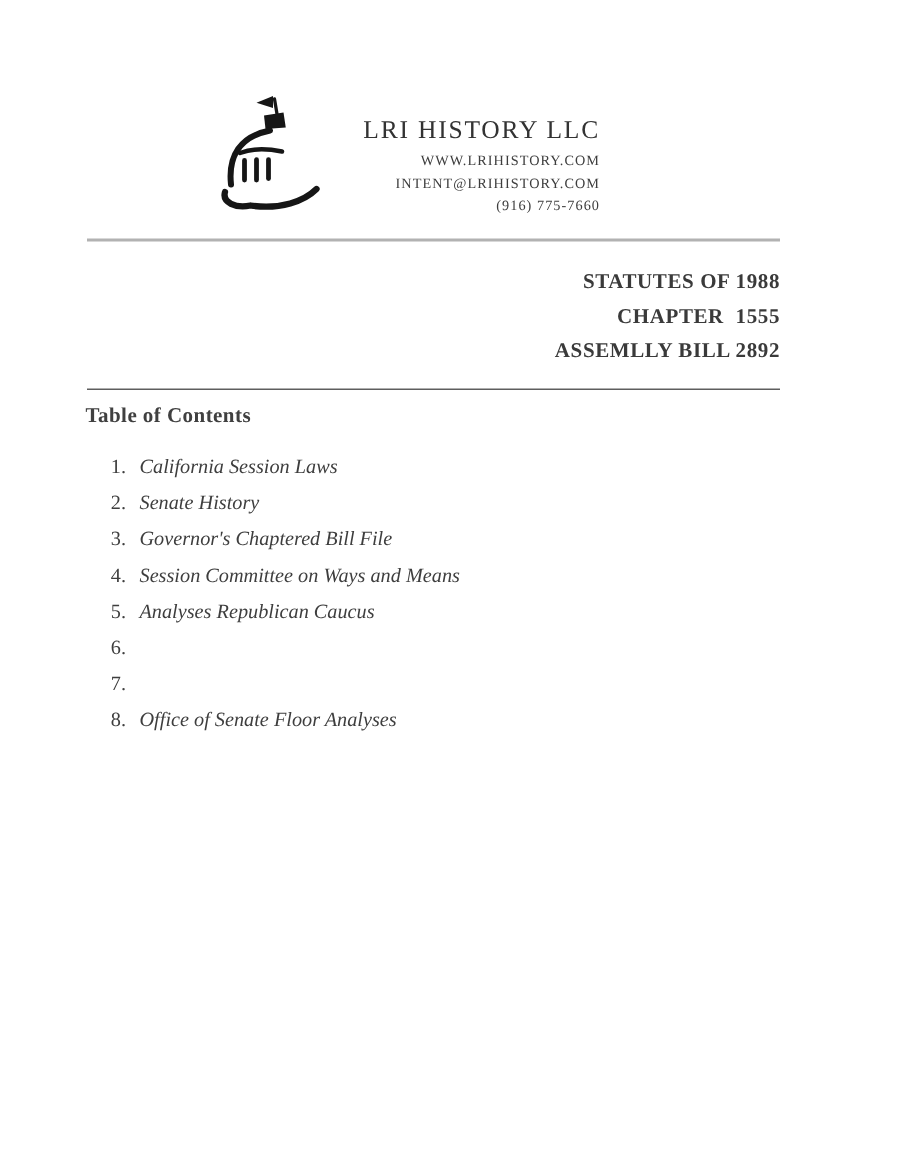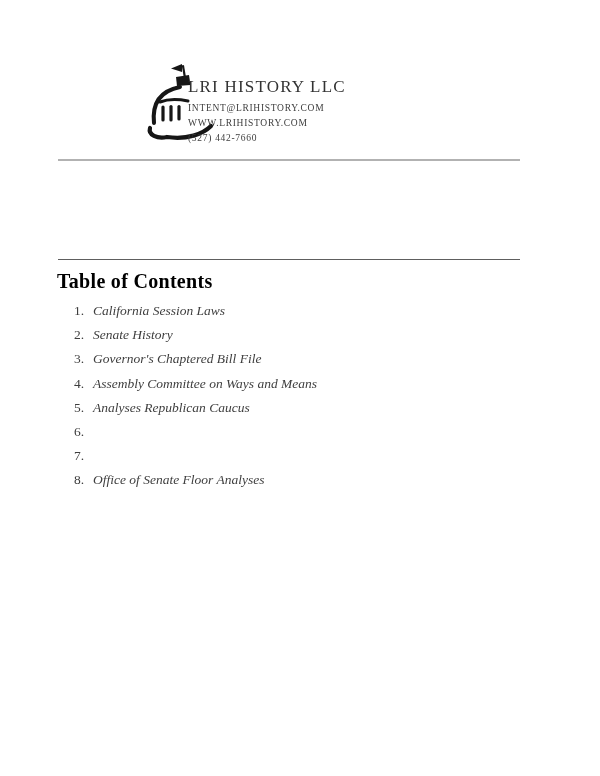--- a/index.html
+++ b/index.html
@@ -20,24 +20,24 @@
   
   .letterhead-logo {
     position: absolute;
     left: 146px;
     top: 62px;
     width: 68px;
     height: 80px;
   }
   .letterhead-text {
     position: absolute;
-    left: 188px;
+    left: 200px;
     top: 76px;
     width: 200px;
-    text-align: left;
+    text-align: right;
   }
   .company-name {
     font-size: 17px;
     letter-spacing: 1.2px;
     color: #333333;
     line-height: 22px;
     margin-bottom: 3px;
     white-space: nowrap;
   }
   .contact-line {
@@ -80,24 +80,24 @@
     color: #3a3a3a;
     white-space: pre; 
   }
 
   
   .toc-title {
     position: absolute;
     left: 57px;
     top: 270px;
     margin: 0;
-    font-size: 20px;
+    font-size: 14px;
     font-weight: bold;
     letter-spacing: 0.3px;
-    color: #000000;
+    color: #404040;
   }
   .toc-list {
     position: absolute;
     left: 69px;
     top: 299px;
     margin: 0;
     padding: 0;
     list-style: none;
   }
   .toc-item {
@@ -140,48 +140,53 @@
         <path d="M24,44.5 L24,58" stroke-width="3.2"></path>
         <path d="M32,44.5 L32,57" stroke-width="3.2"></path>
 
         <path d="M3,66 C1,73 10,77 20,75 C40,78 56,72 64,64" stroke-width="4.2"></path>
       </g>
     </svg>
   </div>
 
   <div class="letterhead-text">
     <div class="company-name">LRI HISTORY LLC</div>
+    <div class="contact-line">WWW.LRIHISTORY.COM</div>
     <div class="contact-line">INTENT@LRIHISTORY.COM</div>
-    <div class="contact-line">WWW.LRIHISTORY.COM</div>
-    <div class="contact-line">(527) 442-7660</div>
+    <div class="contact-line">(916) 775-7660</div>
   </div>
 
   <div class="rule rule-top"></div>
 
+  <div class="ref-block">
+    <div class="ref-line">STATUTES OF 1988</div>
+    <div class="ref-line">CHAPTER  1555</div>
+    <div class="ref-line">ASSEMLLY BILL 2892</div>
+  </div>
 
   <div class="rule rule-bottom"></div>
 
   <h1 class="toc-title">Table of Contents</h1>
 
   <ol class="toc-list">
     <li class="toc-item">
       <span class="toc-num">1.</span>
       <span class="toc-label">California Session Laws</span>
     </li>
     <li class="toc-item">
       <span class="toc-num">2.</span>
       <span class="toc-label">Senate History</span>
     </li>
     <li class="toc-item">
       <span class="toc-num">3.</span>
       <span class="toc-label">Governor's Chaptered Bill File</span>
     </li>
     <li class="toc-item">
       <span class="toc-num">4.</span>
-      <span class="toc-label">Assembly Committee on Ways and Means</span>
+      <span class="toc-label">Session Committee on Ways and Means</span>
     </li>
     <li class="toc-item">
       <span class="toc-num">5.</span>
       <span class="toc-label">Analyses Republican Caucus</span>
     </li>
     <li class="toc-item">
       <span class="toc-num">6.</span>
     </li>
     <li class="toc-item">
       <span class="toc-num">7.</span>

